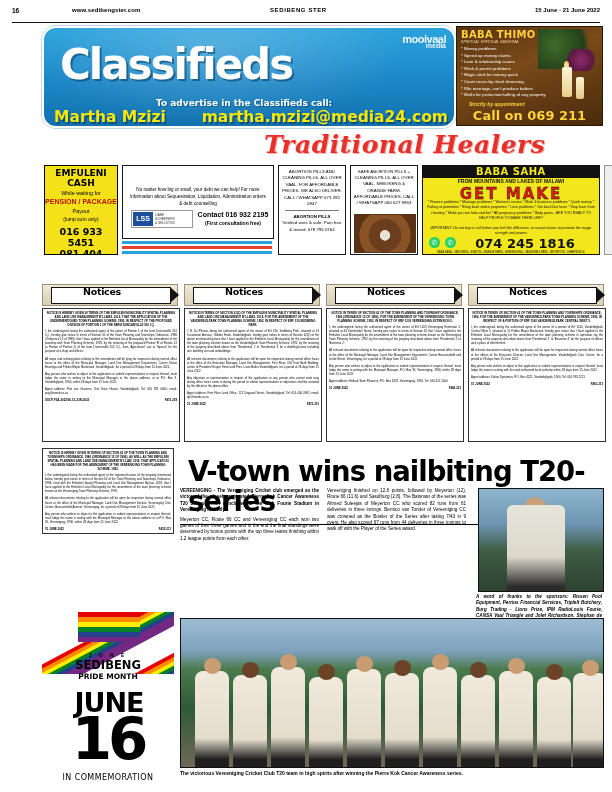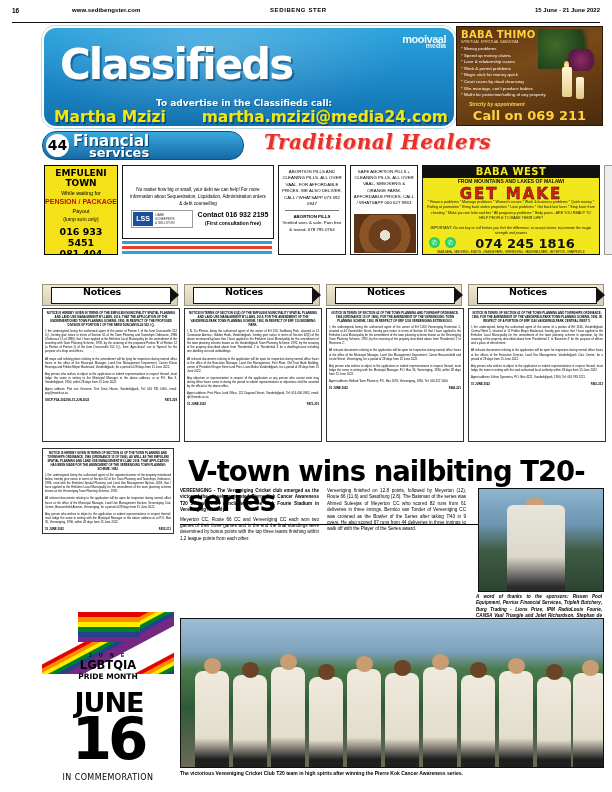--- a/index.html
+++ b/index.html
@@ -58,21 +58,21 @@
   .secBar{position:absolute;left:42px;top:130px;width:560px;height:30px;}
   .fin{position:absolute;left:0;top:1px;width:200px;height:27px;border-radius:14px;
      background:linear-gradient(180deg,#3aa9e0,#1569a6);border:1px solid #0d4f80;}
   .fin .num{position:absolute;left:3px;top:2px;width:23px;height:23px;border-radius:50%;background:#fff;
      color:#000;font-weight:bold;font-size:14px;text-align:center;line-height:23px;
      font-family:"DejaVu Sans",sans-serif;}
   .fin .f1{position:absolute;left:30px;top:0px;font-size:15px;font-weight:bold;color:#fff;
      font-family:"DejaVu Sans",sans-serif;text-shadow:1px 1px 0 #0b3c63;}
   .fin .f2{position:absolute;left:46px;top:13px;font-size:13px;font-weight:bold;color:#fff;
      font-family:"DejaVu Sans",sans-serif;text-shadow:1px 1px 0 #0b3c63;}
-  .heal{position:absolute;left:222px;top:0px;font-size:20px;font-weight:bold;font-style:italic;
+  .heal{position:absolute;left:222px;top:0px;font-size:25px;font-weight:bold;font-style:italic;
      color:#e8302a;font-family:"DejaVu Serif",serif;letter-spacing:.5px;
      text-shadow:1px 1px 0 #f6b0ad;}
 
   
   .adrow{position:absolute;left:42px;top:163px;width:560px;height:110px;}
   .box{position:absolute;border:1px solid #1a1a1a;background:#fff;overflow:hidden;}
 
   .bridg{left:2px;top:2px;width:72px;height:88px;background:#f5e118;border:1px solid #000;}
   .bridg .b1{position:absolute;top:2px;width:100%;text-align:center;font-size:9px;font-weight:bold;
      font-family:"DejaVu Sans",sans-serif;line-height:10px;}
@@ -235,33 +235,28 @@
 * Work &amp; permit problems
 * Magic stick for money quick
 * Court cases by ritual cleansing
 * Win marriage, can't produce babies
 * Muthi for protection/selling of any property</div>
     <div class="tAppt">Strictly by appointment</div>
     <div class="tCall">Call on 069 211 5938</div>
   </div>
 
   <div class="secBar">
-    <div class="fin">
-      <div class="num">44</div>
-      <div class="f1">Financial</div>
-      <div class="f2">services</div>
-    </div>
     <div class="heal">Traditional Healers</div>
   </div>
 
   <div class="adrow">
 
     <div class="box bridg">
       <div class="b1"><span>EMFULENI</span><br>
-           <span>TOWN</span></div>
+           <span>CASH</span></div>
       <div class="b2">While waiting for</div>
       <div class="b3">PENSION / PACKAGE</div>
       <div class="b4">Payout</div>
       <div class="b5">(lump sum only)</div>
       <div class="b6"><span>016 933 5451</span><br>
            <span>081 404 0945</span></div>
     </div>
 
     <div class="box debt">
       <div class="d2">No matter how big or small, your debt we can help! For more information about Sequestration, Liquidation, Administration orders &amp; debt counselling</div>
@@ -287,21 +282,21 @@
         <span>Verified wors &amp; safe. Pain free &amp; tested. 078 795 0764</span></div>
     </div>
 
     <div class="box ab2">
       <div class="t">SAFE ABORTION PILLS + CLEANING PILLS. ALL OVER VAAL, SEBOKENG &amp; ORANGE FARM. AFFORDABLE PRICES. CALL / WHATSAPP 060 627 9963</div>
       <div class="pic"></div>
     </div>
 
     <div class="box saha">
       <div class="blk"></div>
-      <div class="s1">BABA WEST</div>
+      <div class="s1">BABA SAHA</div>
       <div class="s2">FROM MOUNTAINS AND LAKES OF MALAWI</div>
       <div class="s3">GET MAKE</div>
       <div class="s4">* Finance problems * Marriage problems * Women's issues * Work &amp; business problems * Quick money * Failing at promotion * Bring back stolen properties * Love problems * Get back lost lover * Stop lover from cheating * Make you win lotto and bet * All pregnancy problems * Body pains - ARE YOU READY TO HELP PEOPLE TO MAKE THEIR LIFE?</div>
       <div class="s5">IMPORTANT: Do not buy or sell before you feel the difference, or accept claims to promote the magic strength and powers</div>
       <div class="wa" style="left:6px">✆</div>
       <div class="wa" style="left:22px">✆</div>
       <div class="s6">074 245 1816</div>
       <div class="s7">BABA SAHA - SEBOKENG - EVATON - ORANGE FARM - VEREENIGING - VANDERBIJLPARK - MEYERTON - SHARPEVILLE</div>
     </div>
 
@@ -407,21 +402,21 @@
     <div class="flagc">
       <div style="background:#e40303"></div>
         <div style="background:#ff8c00"></div>
         <div style="background:#ffed00"></div>
       <div style="background:#008026"></div>
         <div style="background:#24408e"></div>
         <div style="background:#732982"></div>
     </div>
     <div class="prideTxt">
       <div class="j">J U N E</div>
-      <div class="l">LGBTQIA</div>
+      <div class="l">SEDIBENG</div>
       <div class="p">PRIDE MONTH</div>
     </div>
     <div class="juneBig">JUNE</div>
     <div class="sixteen">16</div>
     <div class="commem">IN COMMEMORATION</div>
   </div>
 
   <div class="story">
     <h1 class="headline">V-town wins nailbiting T20-series</h1>
     <div class="hrule"></div>

